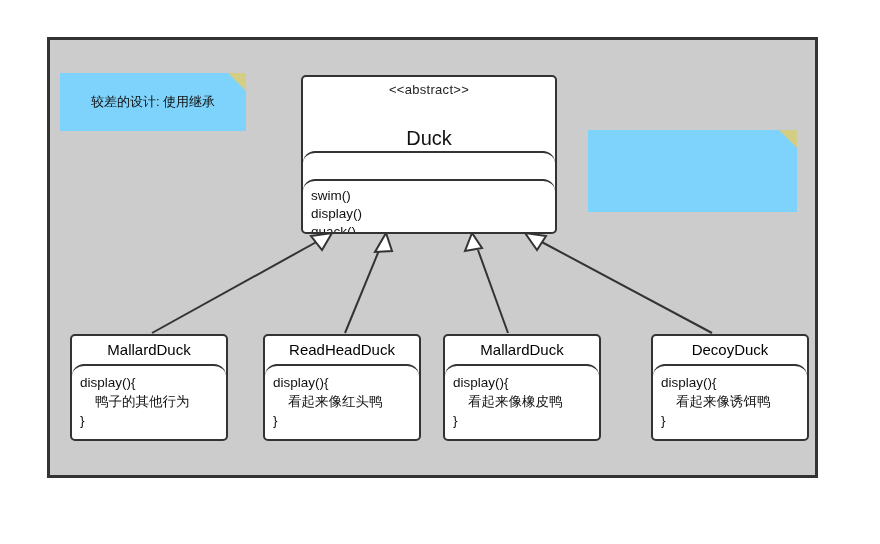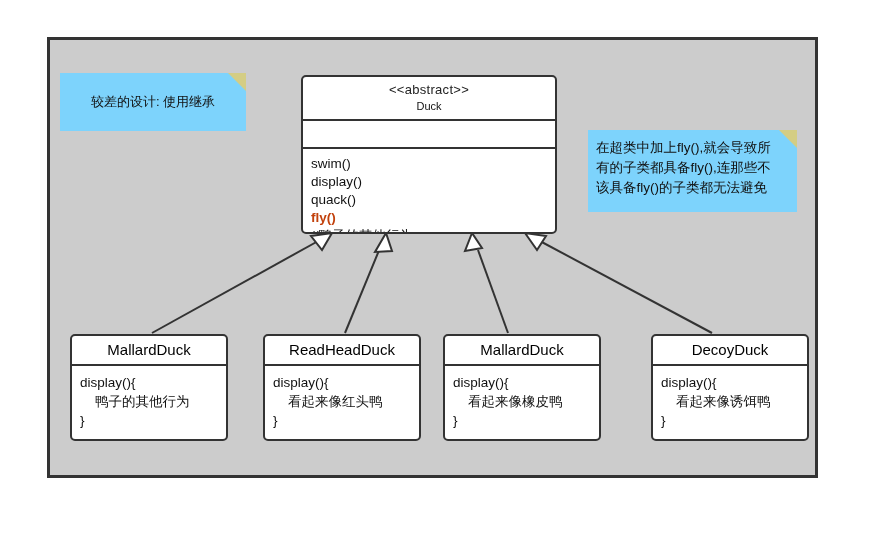--- a/index.html
+++ b/index.html
@@ -42,38 +42,40 @@
     position: absolute;
     background: #ffffff;
     border: 2px solid #333333;
     border-radius: 5px;
     box-sizing: border-box;
     overflow: hidden;
   }
   .uml-compartment {
     box-sizing: border-box;
     padding: 12px 8px;
+    border-radius: 12px;
   }
   .uml-compartment + .uml-compartment {
     border-top: 2px solid #333333;
   }
   .uml-header {
     text-align: center;
     line-height: 17px;
     padding-top: 4px;
     padding-bottom: 4px;
   }
   .stereotype {
     font-size: 13px;
     color: #222222;
     letter-spacing: 0.3px;
   }
   .class-name {
-    font-size: 11px;
+    font-size: 20px;
     color: #111111;
+    margin-top: 32px;
   }
   .uml-attrs {
     height: 28px;
   }
   .uml-ops {
     font-size: 13.5px;
     color: #111111;
     line-height: 18px;
     padding-top: 6px;
   }
@@ -189,25 +191,20 @@
   </g>
 </svg>
 
 <div class="note" id="note-left">
   <div class="note-fold"></div>
   <div class="note-text">较差的设计: 使用继承</div>
 </div>
 
 <div class="note" id="note-right">
   <div class="note-fold"></div>
-  <div class="note-text">
-    <div class="note-line">在超类中加上fly(),就会导致所</div>
-    <div class="note-line">有的子类都具备fly(),连那些不</div>
-    <div class="note-line">该具备fly()的子类都无法避免</div>
-  </div>
 </div>
 
 <div class="uml-class" id="class-duck">
   <div class="uml-compartment uml-header">
     <div class="stereotype">&lt;&lt;abstract&gt;&gt;</div>
     <div class="class-name">Duck</div>
   </div>
   <div class="uml-compartment uml-attrs"></div>
   <div class="uml-compartment uml-ops">
     <div class="op-line">swim()</div>

